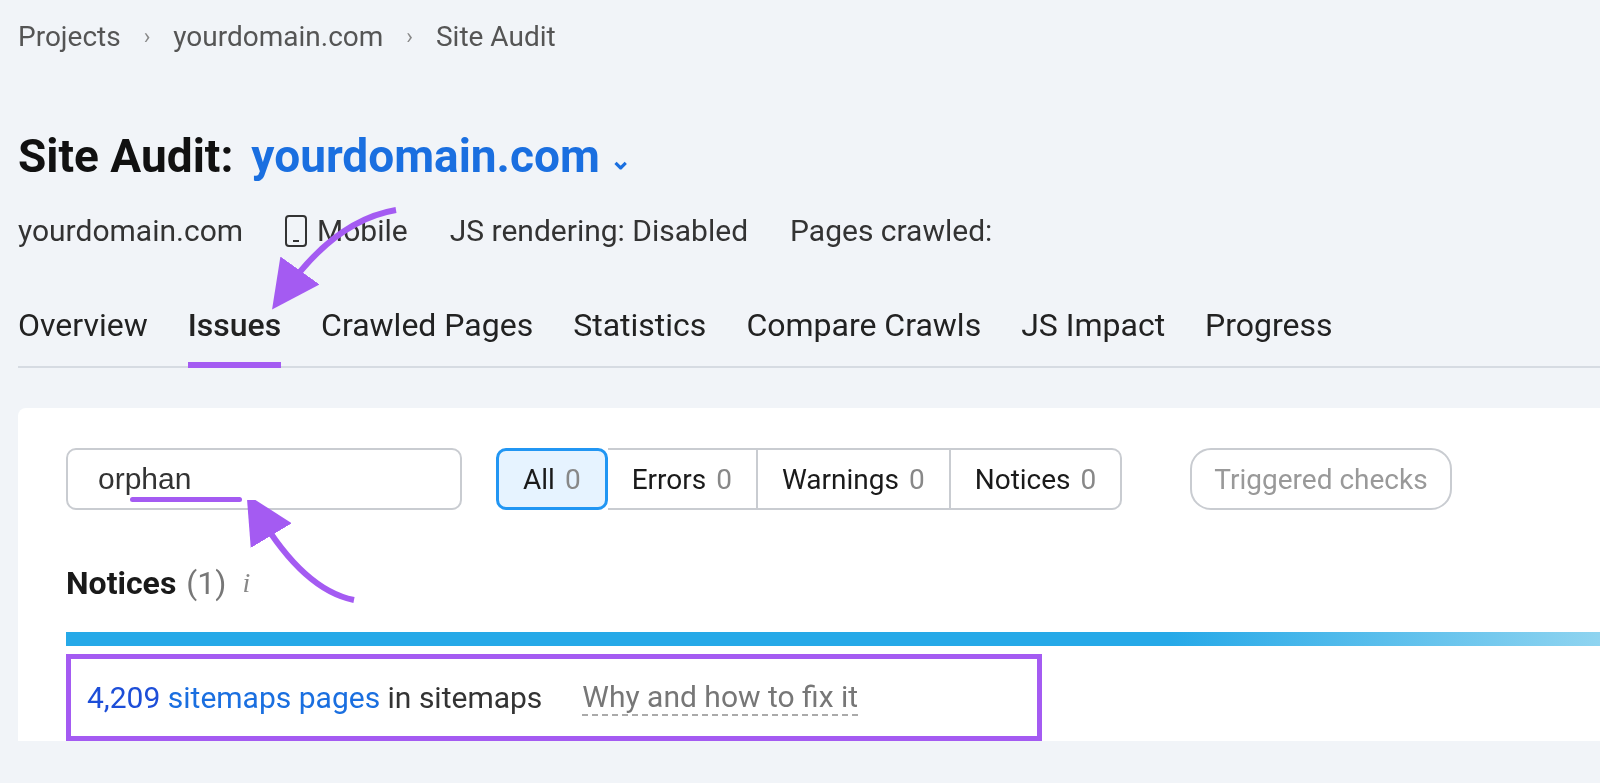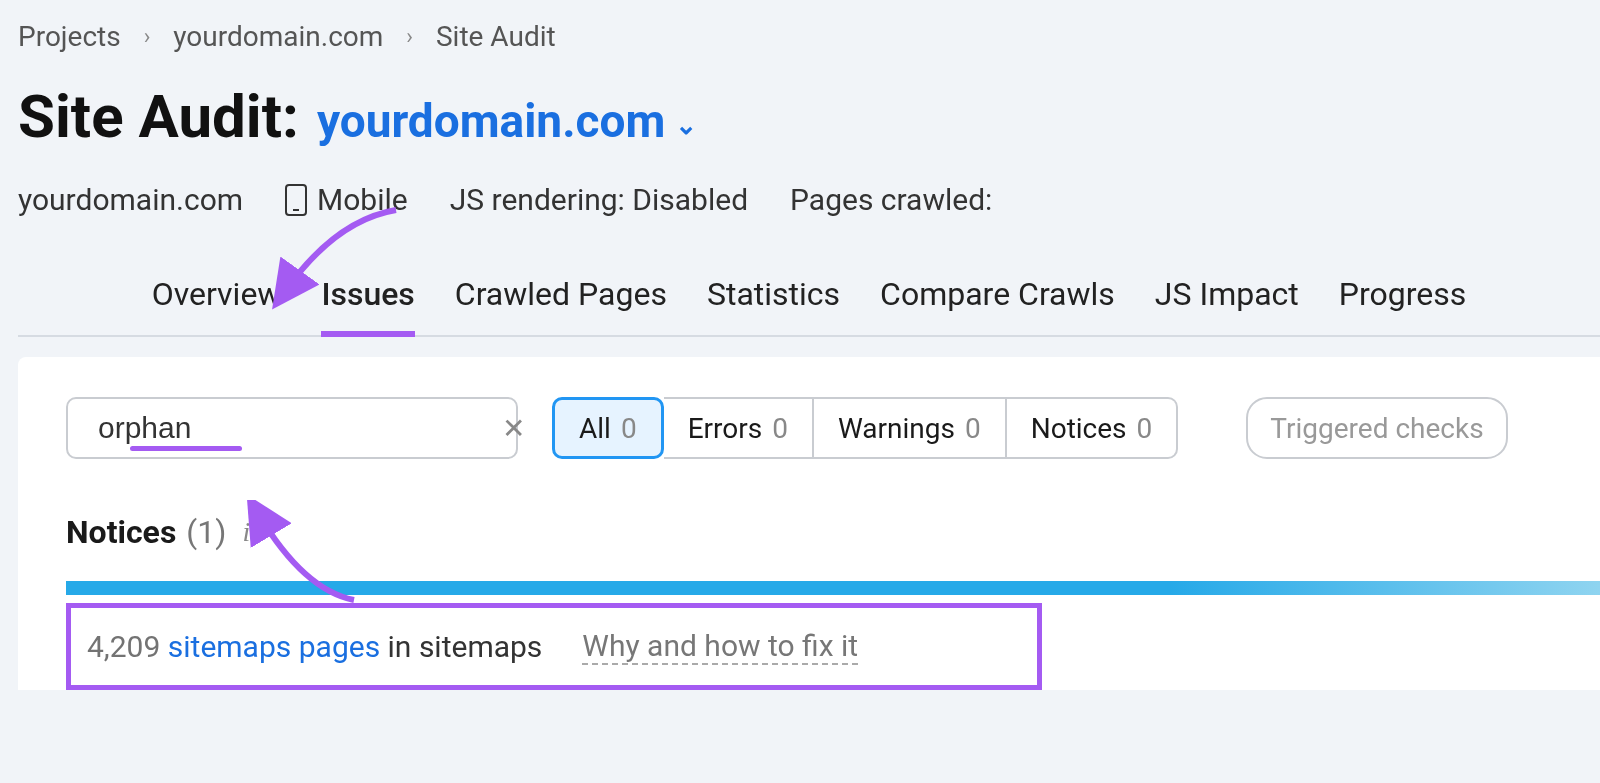--- a/index.html
+++ b/index.html
@@ -22,23 +22,24 @@
   }
   .breadcrumb a { color: #555; text-decoration: none; }
   .chev { color: #888; font-size: 22px; }
   .title-row {
     display: flex;
     align-items: baseline;
     gap: 18px;
     margin-bottom: 30px;
   }
   .title-row h1 {
-    font-size: 60px;
+    font-size: 46px;
     font-weight: 700;
     color: #111;
+    margin-top: 48px;
   }
   .domain-dropdown {
     font-size: 46px;
     font-weight: 700;
     color: #1a6fe0;
     display: flex;
     align-items: center;
     gap: 10px;
     cursor: pointer;
   }
@@ -74,23 +75,22 @@
     width: 6px;
     height: 2px;
     background: #333;
   }
   .tabs {
     display: flex;
     gap: 40px;
     font-size: 32px;
     color: #222;
     border-bottom: 2px solid #d6dbe2;
-    margin-bottom: 20px;
-    position: relative;
-    justify-content: center;
+    margin-bottom: 40px;
+    position: relative;
   }
   .tab {
     padding-bottom: 18px;
     cursor: pointer;
     white-space: nowrap;
   }
   .tab.active {
     font-weight: 500;
     border-bottom: 6px solid #a45bf2;
     margin-bottom: -2px;
@@ -105,21 +105,21 @@
     align-items: center;
     gap: 34px;
     margin-bottom: 54px;
   }
   .search-box {
     display: flex;
     align-items: center;
     border: 2px solid #c9ccd1;
     border-radius: 10px;
     height: 62px;
-    width: 452px;
+    width: 396px;
     padding: 0 16px;
     gap: 14px;
     position: relative;
   }
   .search-box input {
     border: none;
     outline: none;
     font-size: 30px;
     flex: 1;
     color: #333;
@@ -207,21 +207,21 @@
     display: flex;
     align-items: center;
     gap: 40px;
     padding: 20px 16px;
     font-size: 30px;
     border: 5px solid #a45bf2;
     margin-top: 8px;
     width: 976px;
   }
   .issue-link { display: inline; }
-  .issue-link .count-link { color: #737373; text-align: center; }
+  .issue-link .count-link { color: #1d4ed8; text-align: center; }
   .issue-link .term-link { color: #1a6fe0; }
   .issue-link .plain { color: #333; }
   .fix-link {
     color: #777;
     border-bottom: 2px dashed #aaa;
     cursor: pointer;
   }
   .annot-arrow { position: absolute; pointer-events: none; }
   .annot-arrow.arrow1 { left: 266px; top: 200px; width: 140px; height: 110px; }
   .annot-arrow.arrow2 { left: 244px; top: 500px; width: 130px; height: 110px; }

